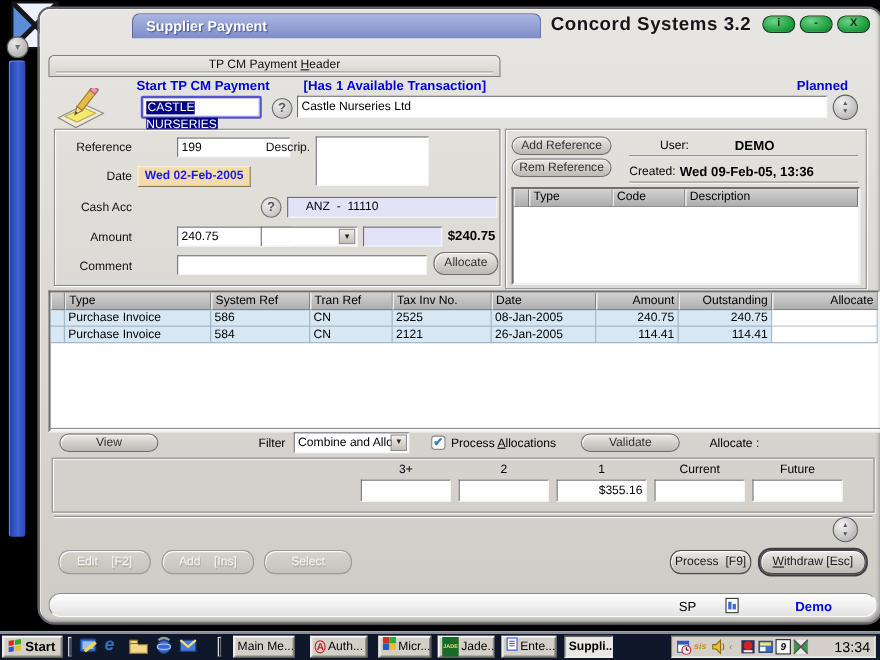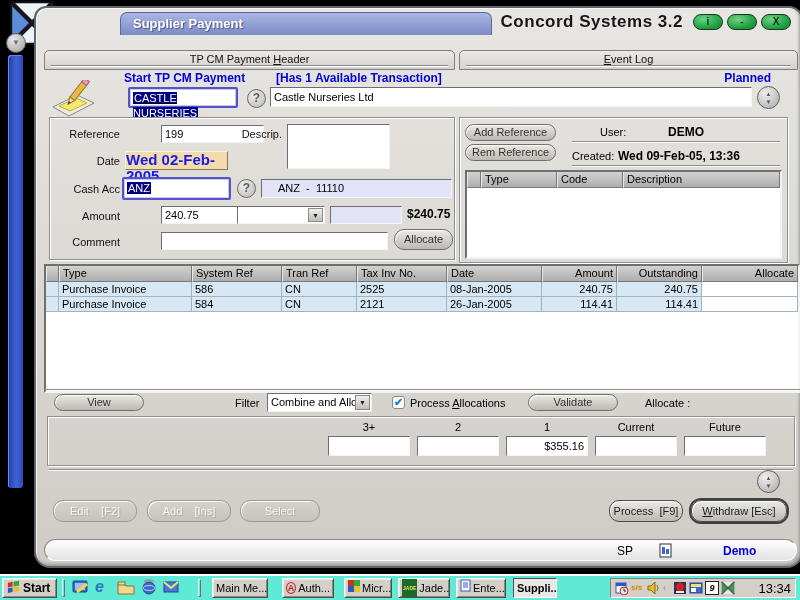--- a/index.html
+++ b/index.html
@@ -55,21 +55,21 @@
     color:#5a5a5a; font-weight:bold; font-size:12px; text-align:center; line-height:17px; cursor:pointer; }
   .spinner { width:23px; height:23px; border-radius:50%;
     background:radial-gradient(circle at 35% 30%, #f0f0f0, #a8a8a8); border:1px solid #606060;
     color:#555; font-size:6px; text-align:center; line-height:8px; padding-top:3px; cursor:pointer; }
 
   
   .groupbox { border:1px solid #8f8f8f; box-shadow:inset 1px 1px 0 #ffffff, 1px 1px 0 #ffffff; }
   .lbl { font-size:11px; color:#111; text-align:right; }
 
   .datebtn { background:#f2dcae; border:1px solid; border-color:#fbf3e0 #8a7a50 #8a7a50 #fbf3e0;
-    color:#1a1ae8; font-weight:bold; font-size:15px; text-align:left; line-height:16px; cursor:pointer; }
+    color:#1a1ae8; font-weight:bold; font-size:11px; text-align:center; line-height:16px; cursor:pointer; }
 
   .ovalbtn { border-radius:10px; background:linear-gradient(#eceae6,#bcb8b2);
     border:1px solid #6e6e6e; box-shadow:inset 1px 1px 0 #fbfbfb; color:#333;
     font-size:11px; text-align:center; cursor:pointer; }
   .ovalbtn.disabled { background:linear-gradient(#d6d2cc,#c6c2bc); color:#f6f6f4;
     text-shadow:1px 1px 0 #b0aca6; border-color:#9a9a9a; cursor:default; }
   .ovalbtn.strong { color:#1a1a1a; border-color:#4a4a4a; }
   .ovalbtn.default { box-shadow:inset 1px 1px 0 #fbfbfb, 0 0 0 2px #3f3f46; }
 
   .rule { height:1px; background:#8d8d8d; box-shadow:0 1px 0 #fbfbfb; }
@@ -93,21 +93,21 @@
     background:linear-gradient(#f0eeea,#c2beb8); border:1px solid #8a8a8a; font-size:7px;
     color:#222; text-align:center; line-height:14px; }
   .checkbox { width:13px; height:13px; background:#fff; border:1px solid #8a8a8a; border-radius:3px;
     color:#2e7fbf; font-weight:bold; font-size:11px; line-height:11px; text-align:center; cursor:pointer; }
 
   
   .statusbar { background:linear-gradient(#ffffff,#e2e2e2); border:1px solid;
     border-color:#8a8a8a #fdfdfd #fdfdfd #8a8a8a; border-radius:11px; }
 
   
-  #taskbar { left:0; top:574px; width:800px; height:26px; background:#5eead4; border-top:1px solid #fff;
+  #taskbar { left:0; top:574px; width:800px; height:26px; background:#0f172a; border-top:1px solid #fff;
     box-shadow:inset 0 1px 0 #fff;padding-left:12px; }
   .tb-raised { background:#d4d0c8; border:1px solid; border-color:#fdfdfd #4e4e4e #4e4e4e #fdfdfd;
     box-shadow:inset 1px 1px 0 #eae8e4, inset -1px -1px 0 #8a8882; font-size:11px; cursor:pointer; }
   .tb-pressed { background:#e9e7e3; border:1px solid; border-color:#4e4e4e #fdfdfd #fdfdfd #4e4e4e;
     font-weight:bold; font-size:11px; cursor:pointer; }
   .tb-btn { top:3px; height:20px; line-height:18px; padding:0 3px; white-space:nowrap; overflow:hidden; display:flex; align-items:center; gap:2px; }
   .tb-sep { top:4px; width:3px; height:18px; border:1px solid; border-color:#fdfdfd #6e6e6e #6e6e6e #fdfdfd; }
   .tray { background:#d4d0c8; border:1px solid; border-color:#808080 #fdfdfd #fdfdfd #808080;
     display:flex; align-items:center; gap:2px; padding:0 4px; }
   .tray-ico { width:14px; height:14px; flex:0 0 auto; }
@@ -135,62 +135,55 @@
   <div class="abs titlebar-strip">Supplier Payment</div>
   <div class="abs app-title">Concord Systems 3.2</div>
   <div class="abs win-btn" style="right:78px;">i</div>
   <div class="abs win-btn" style="right:44px;">-</div>
   <div class="abs win-btn" style="right:10px;">X</div>
 
   <div class="abs tab" style="left:8px; width:411px;">
     <span>TP CM Payment <u>H</u>eader</span>
     <span class="tab-underline"></span>
   </div>
-  <div class="abs tab" style="left:423px; width:339px;">
-    <span><u>E</u>vent Log</span>
-    <span class="tab-underline"></span>
-  </div>
 
   <div class="abs blue-bold" style="left:88px; top:63px;">Start TP CM Payment</div>
   <div class="abs blue-bold" style="left:240px; top:63px;">[Has 1 Available Transaction]</div>
   <div class="abs blue-bold" style="right:30px; top:63px;">Planned</div>
 
   <div class="abs" style="left:14px; top:72px;">
     <svg width="46" height="38" viewBox="0 0 46 38">
       <polygon points="3,27 27,15 44,23 19,36" fill="#efeadb" stroke="#8a8a80"></polygon>
       <polygon points="9,26 26,18 37,23 20,31" fill="#f5e86e" stroke="#bcae4c"></polygon>
       <g transform="rotate(38 26 14)">
         <rect x="23" y="-2" width="6" height="22" fill="#e8b84a" stroke="#9a7a28"></rect>
         <rect x="23" y="-4" width="6" height="5" fill="#e89ab0" stroke="#9a6070"></rect>
         <polygon points="23,20 29,20 26,27" fill="#f0d8b0" stroke="#9a7a28"></polygon>
         <polygon points="25,24 27,24 26,27" fill="#303030"></polygon>
       </g>
     </svg>
   </div>
 
-  <div class="abs focus-wrap" style="left:92px; top:79px; width:110px; height:21px;text-decoration:underline;">
+  <div class="abs focus-wrap" style="left:92px; top:79px; width:110px; height:21px;">
     <span class="sel-text">CASTLE NURSERIES</span>
   </div>
   <div class="abs qbtn" style="left:211px; top:81px;">?</div>
   <div class="abs field" style="left:234px; top:79px; width:482px; height:20px; line-height:15px;">Castle Nurseries Ltd</div>
   <div class="abs spinner" style="left:721px; top:78px;">▲<br>▼</div>
 
   <div class="abs groupbox" style="left:13px; top:109px; width:406px; height:143px;">
     <div class="abs lbl" style="left:5px; top:10px; width:65px;">Reference</div>
     <input class="abs field" style="left: 75px; top: 7px; width: 103px; height: 18px;" value="199">
     <div class="abs lbl" style="left:188px; top:10px; width:44px;">Descrip.</div>
     <div class="abs field" style="left:237px; top:6px; width:103px; height:45px;"></div>
 
     <div class="abs lbl" style="left:5px; top:37px; width:65px;">Date</div>
     <div class="abs datebtn" style="left:75px; top:33px; width:103px; height:19px;">Wed 02-Feb-2005</div>
 
     <div class="abs lbl" style="left:5px; top:65px; width:65px;">Cash Acc</div>
-    <div class="abs focus-wrap" style="left:72px; top:59px; width:109px; height:23px;">
-      <span class="sel-text">ANZ</span>
-    </div>
     <div class="abs qbtn" style="left:187px; top:61px;">?</div>
     <div class="abs field lavender" style="left:211px; top:61px; width:191px; height:19px; white-space:pre;">ANZ  -  11110</div>
 
     <div class="abs lbl" style="left:5px; top:92px; width:65px;">Amount</div>
     <input class="abs field" style="left: 75px; top: 88px; width: 103px; height: 18px;" value="240.75">
     <div class="abs dropdown" style="left:187px; top:88px; width:88px; height:18px;">
       <span></span>
       <span class="dd-arrow">▼</span>
     </div>
     <div class="abs field lavender" style="left:280px; top:88px; width:72px; height:18px;"></div>

